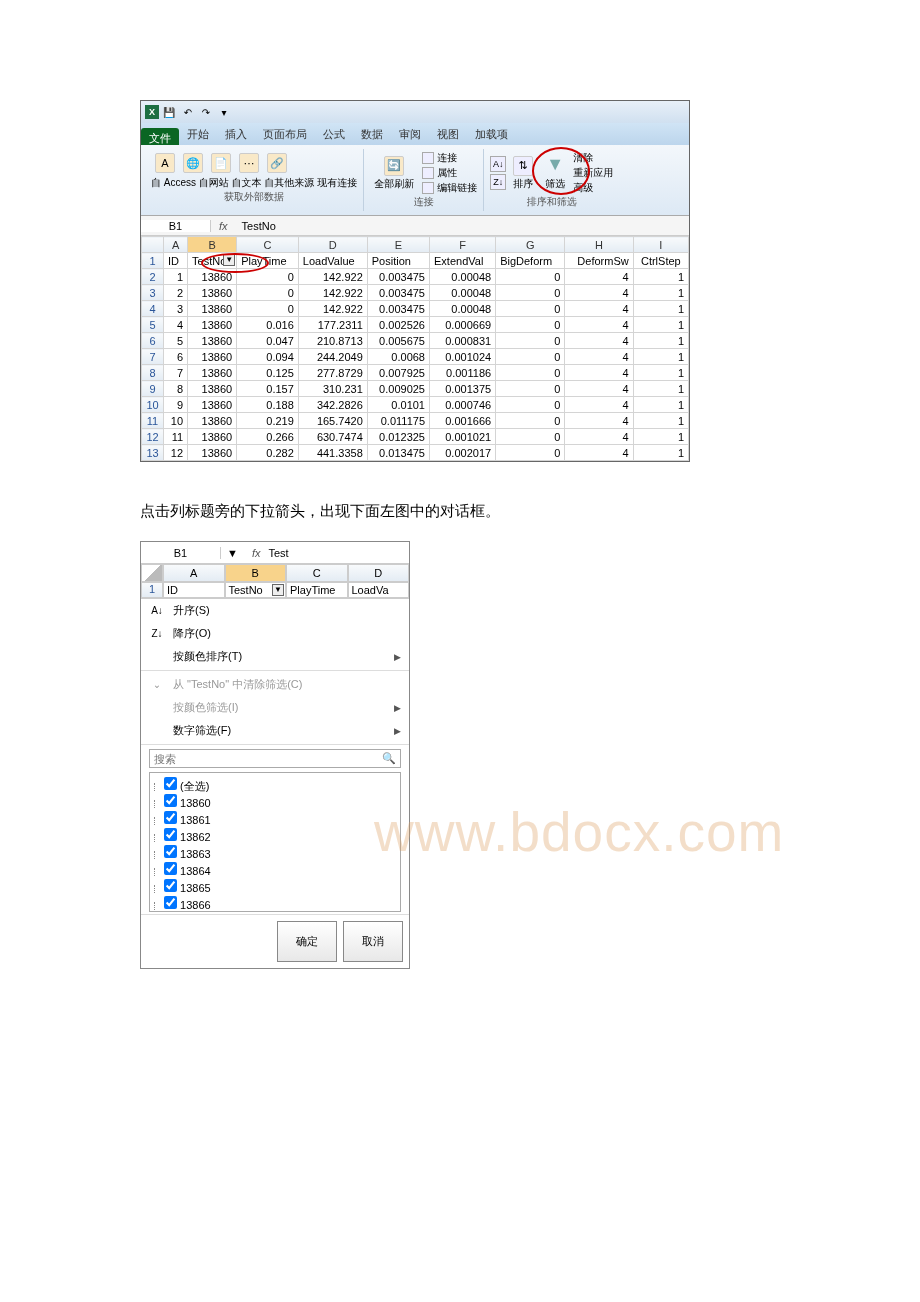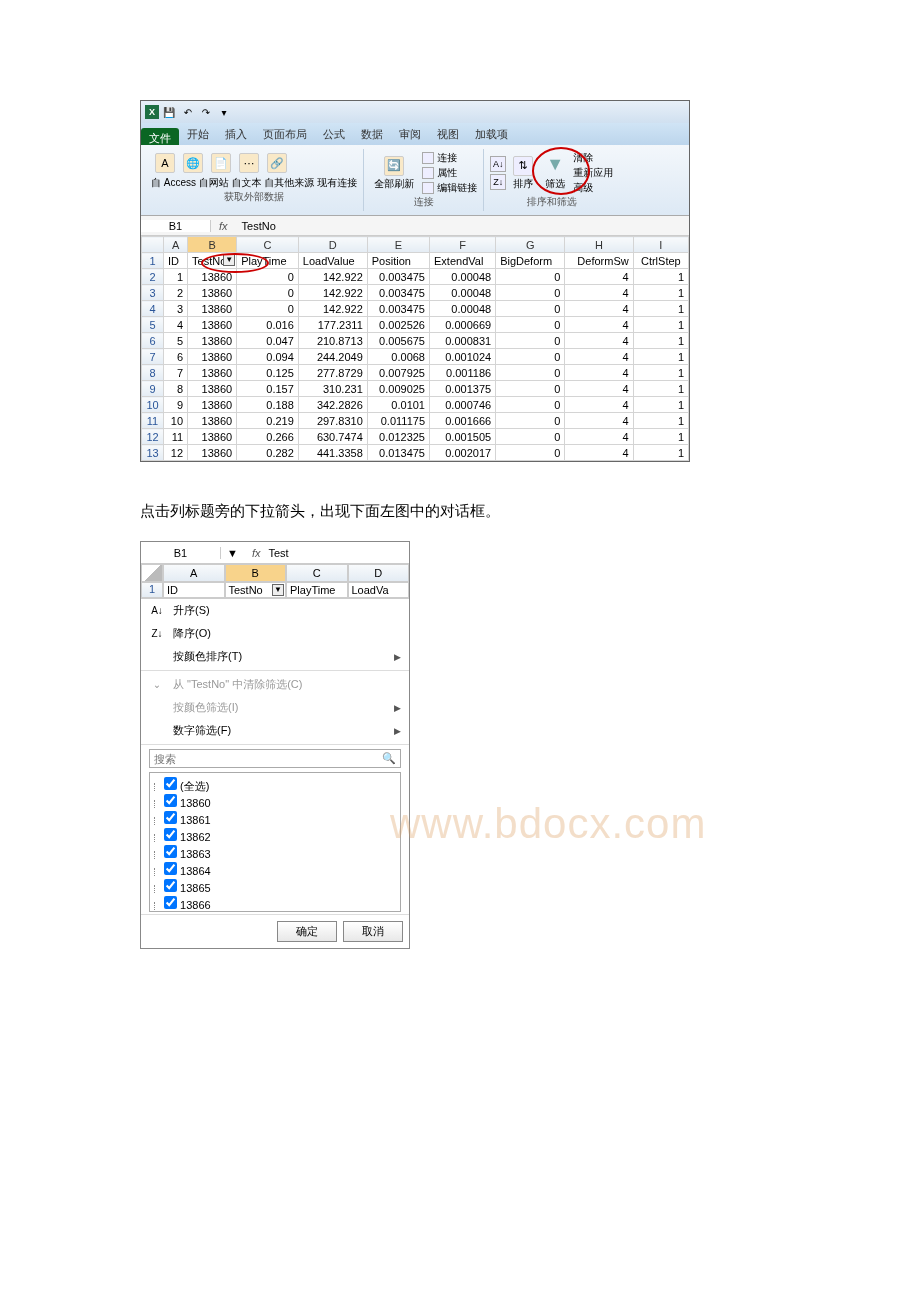--- a/index.html
+++ b/index.html
@@ -64,23 +64,23 @@
     .menu-item.disabled { color: #999; }
     .menu-icon { width: 16px; display: inline-flex; justify-content: center; font-size: 10px; }
     .menu-arrow { margin-left: auto; font-size: 9px; color: #555; }
     .menu-sep { height: 1px; background: #ddd; margin: 2px 0; }
     .search-box { margin: 4px 8px; display: flex; align-items: center; border: 1px solid #aaa; padding: 2px 4px; }
     .search-box input { border: none; outline: none; flex: 1; font-size: 11px; }
     .check-list { margin: 2px 8px; border: 1px solid #aaa; height: 140px; overflow-y: scroll; padding: 4px; }
     .check-list label { display: block; font-size: 11px; line-height: 16px; padding-left: 10px; position: relative; }
     .check-list label::before { content: ""; position: absolute; left: 0; top: 6px; width: 1px; height: 8px; border-left: 1px dotted #888; }
     .btn-row { display: flex; justify-content: flex-end; gap: 6px; padding: 6px; border-top: 1px solid #ddd; }
-    .btn { border: 1px solid #888; background: linear-gradient(#fff,#e8e8e8); padding: 2px 18px; font-size: 11px; cursor: pointer; }
-
-    .watermark { position: absolute; left: 250px; top: 700px; font-size: 42px; color: rgba(220,160,100,0.35); font-weight: 300; letter-spacing: 1px; pointer-events: none; }
+    .btn { border: 1px solid #888; background: linear-gradient(#fff,#e8e8e8); padding: 12px 18px; font-size: 11px; cursor: pointer; }
+
+    .watermark { position: absolute; left: 234px; top: 700px; font-size: 55px; color: rgba(220,160,100,0.35); font-weight: 300; letter-spacing: 1px; pointer-events: none; }
     .container { position: relative; }
   </style>
 </head>
 <body>
 
 <div class="container">
 
 <div class="excel-window">
   <div class="titlebar">
     <div class="titlebar-left">
@@ -327,35 +327,35 @@
               <td>0.000746</td>
               <td>0</td>
               <td>4</td>
               <td>1</td>
             </tr>
             <tr>
               <th class="rowhdr">11</th>
               <td>10</td>
               <td>13860</td>
               <td>0.219</td>
-              <td>297.8310</td>
+              <td>165.7420</td>
               <td>0.011175</td>
               <td>0.001666</td>
               <td>0</td>
               <td>4</td>
               <td>1</td>
             </tr>
             <tr>
               <th class="rowhdr">12</th>
               <td>11</td>
               <td>13860</td>
               <td>0.266</td>
               <td>630.7474</td>
               <td>0.012325</td>
-              <td>0.001505</td>
+              <td>0.001021</td>
               <td>0</td>
               <td>4</td>
               <td>1</td>
             </tr>
             <tr>
               <th class="rowhdr">13</th>
               <td>12</td>
               <td>13860</td>
               <td>0.282</td>
               <td>441.3358</td>

